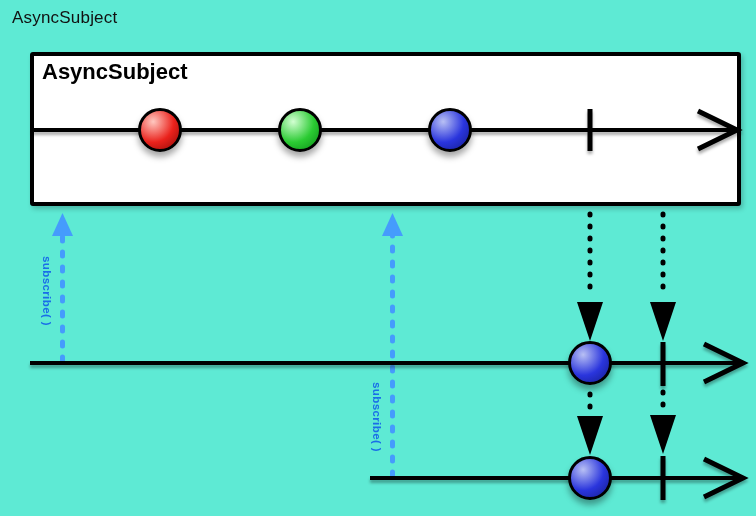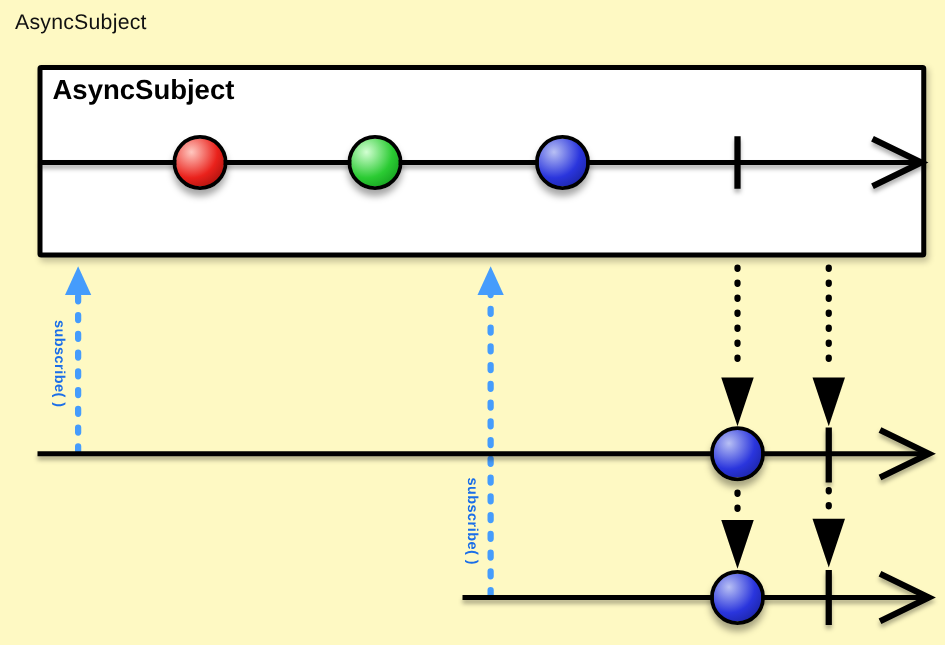--- a/index.html
+++ b/index.html
@@ -1,17 +1,17 @@
 <!DOCTYPE html>
 <html><head>
 <meta charset="utf-8">
 <style>
   html,body{margin:0;padding:0;background:#ffffff;}
   .stage{
-    position:relative;width:756px;height:516px;background:#fef9c3;overflow:hidden;
+    position:relative;width:756px;height:516px;background:#5eead4;overflow:hidden;
     font-family:"Liberation Sans", sans-serif;
   }
   .page-title{
     position:absolute;left:12px;top:8px;font-size:17px;color:#111;letter-spacing:0.2px;
   }
   .subject-box{
     position:absolute;left:30px;top:52px;width:703px;height:146px;
     border:4px solid #000;border-radius:3px;background:#fff;
     box-shadow:2px 3px 5px rgba(0,0,0,0.22);
   }

